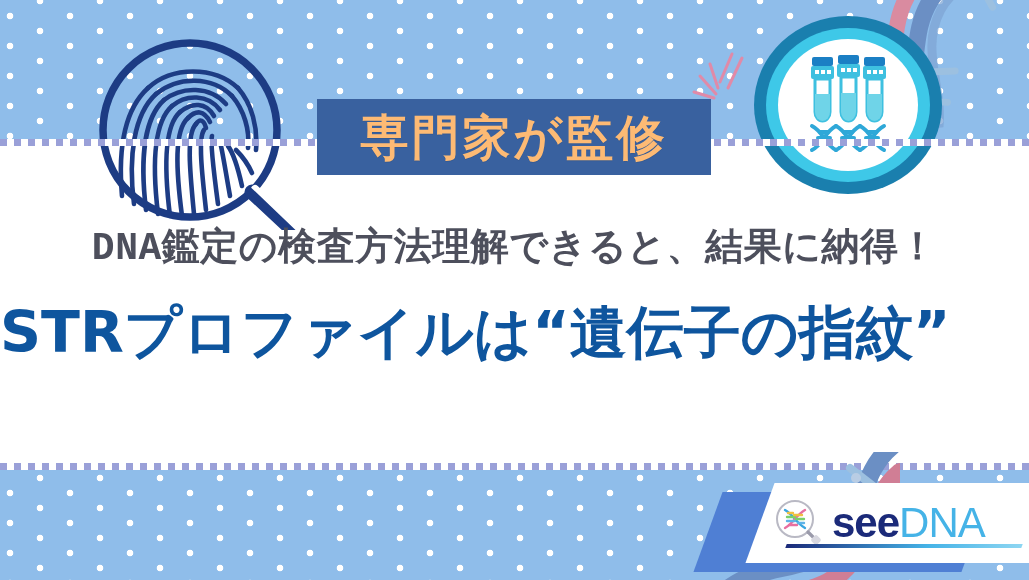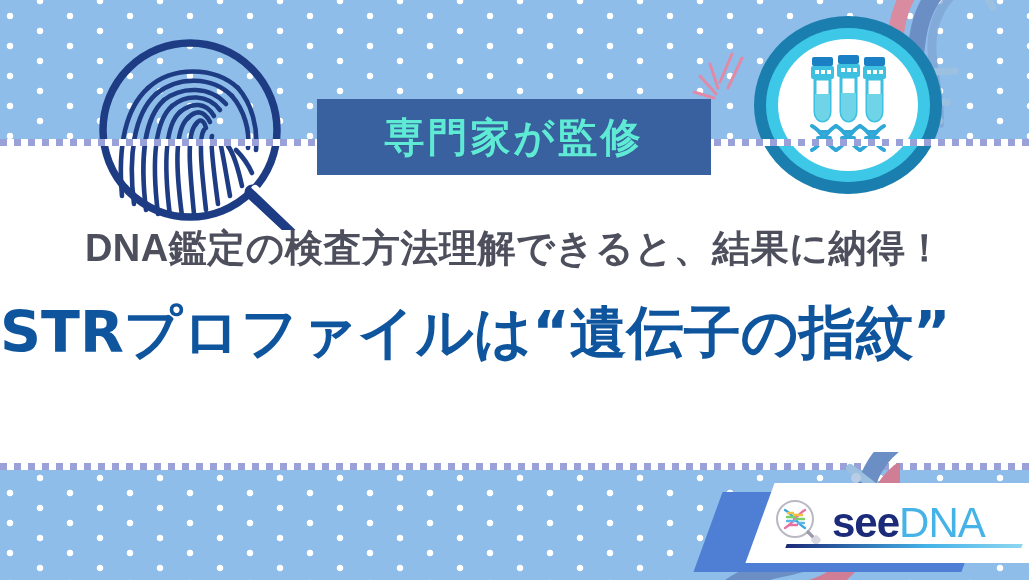--- a/index.html
+++ b/index.html
@@ -46,32 +46,32 @@
   
   .tubes{position:absolute;left:750px;top:14px;width:196px;height:182px;}
   .spark{position:absolute;left:688px;top:48px;width:64px;height:64px;}
 
   
   .badge{
     position:absolute;left:317px;top:99px;width:394px;height:76px;
     background:#39619f;display:flex;align-items:center;justify-content:center;
   }
   .badge-text{
-    color:#5eead4;font-size:40px;font-weight:bold;letter-spacing:3px;
+    color:#fdba74;font-size:48px;font-weight:bold;letter-spacing:3px;
     line-height:1;white-space:nowrap;
     font-family:"DejaVu Sans","Liberation Sans",sans-serif;
     text-shadow:0 1px 0 rgba(0,0,0,.07);
   }
 
   
   .subtitle{
     position:absolute;left:0;top:228px;width:1029px;text-align:center;
     color:#4d4f5c;font-size:38px;font-weight:bold;letter-spacing:0.5px;
     line-height:1.1;white-space:nowrap;
-    font-family:Liberation Sans, sans-serif;
+    font-family:Liberation Mono, monospace;
   }
   .headline{
     position:absolute;left:0;top:302px;width:1029px;text-align:left;
     color:#0e559e;font-size:57px;font-weight:bold;letter-spacing:0px;
     line-height:1.08;white-space:nowrap;
     font-family:"DejaVu Sans","Liberation Sans",sans-serif;
   }
 
   
   .logo-wrap{position:absolute;left:698px;top:474px;width:331px;height:106px;}

